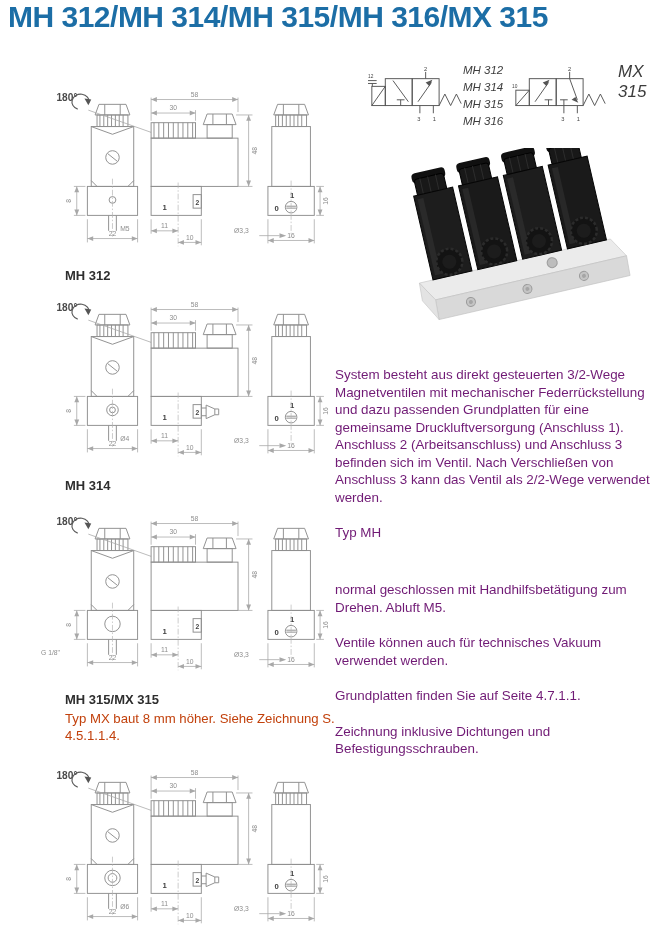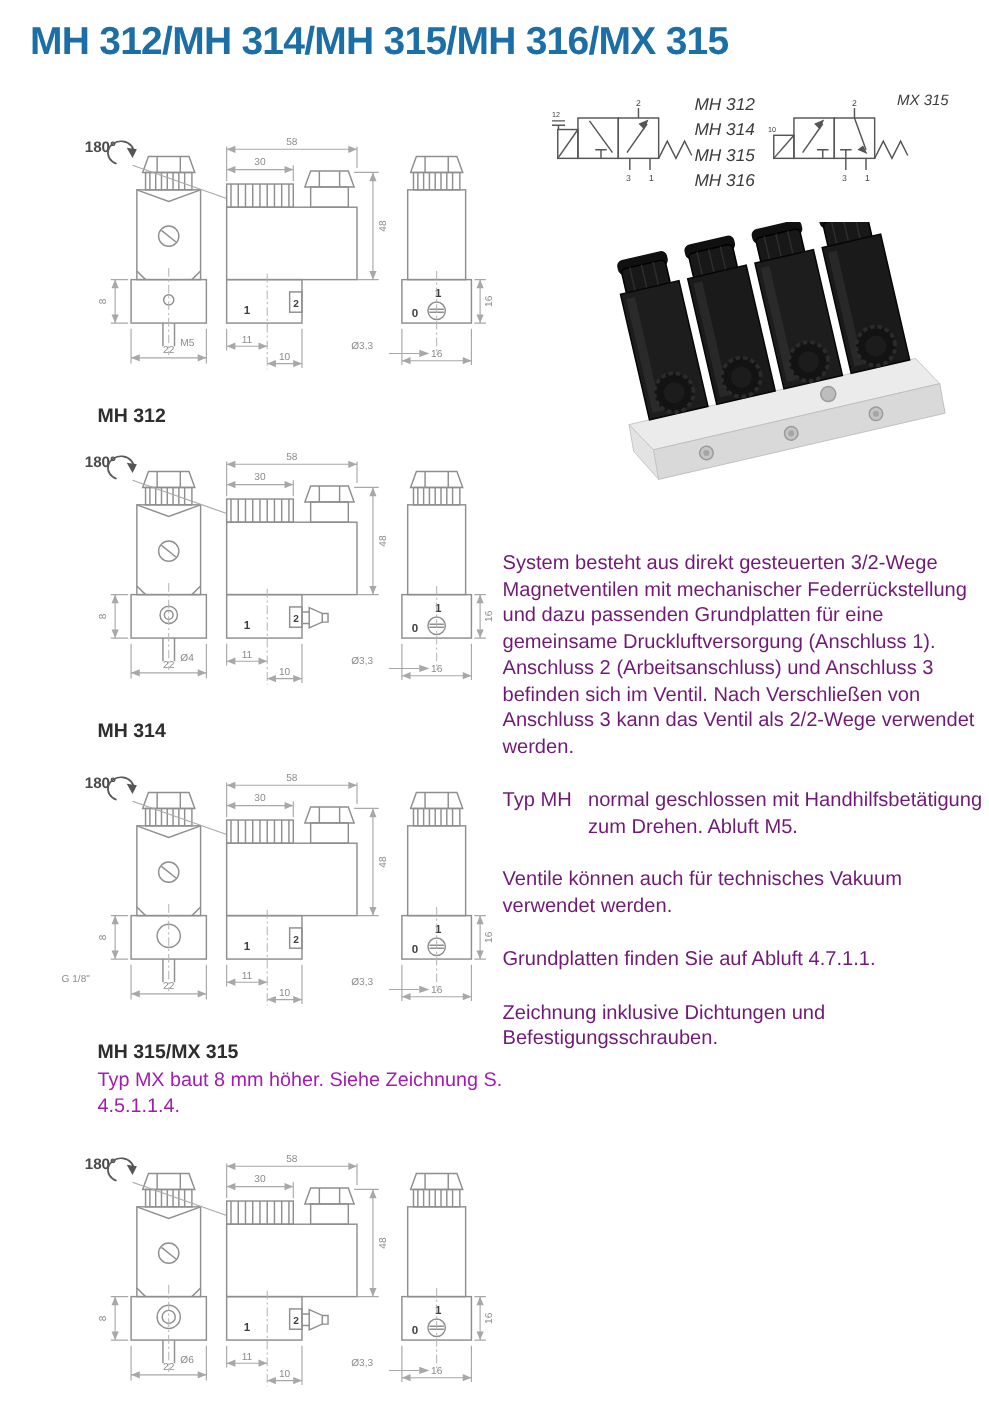--- a/index.html
+++ b/index.html
@@ -1,44 +1,44 @@
 <!DOCTYPE html>
 <html><head>
 <meta charset="utf-8">
 <style>
   html,body{margin:0;padding:0;background:#ffffff;}
   body{width:659px;height:940px;position:relative;font-family:"Liberation Sans",sans-serif;overflow:hidden;}
 
-  .page-title{position:absolute;left:8px;top:0px;margin:12px;font-size:26px;font-weight:bold;
+  .page-title{position:absolute;left:8px;top:0px;margin:0;font-size:30px;font-weight:bold;
     letter-spacing:-0.5px;color:#1c6ea6;white-space:nowrap;}
 
   
   .symbols{position:absolute;left:366px;top:56px;width:293px;height:92px;}
   .sym-svg{position:absolute;top:8px;}
   .sym-left{left:2px;}
   .sym-right{left:146px;}
   .sym-models{position:absolute;left:97px;top:6px;font-style:italic;font-size:11.5px;color:#3c3c3c;line-height:17px;}
-  .sym-mx-label{position:absolute;left:232px;top:6px;font-style:italic;font-size:10px;color:#3c3c3c;}
+  .sym-mx-label{position:absolute;left:252px;top:6px;font-style:italic;font-size:17px;color:#3c3c3c;}
 
   
   .photo{position:absolute;left:398px;top:148px;}
 
   
   .desc{position:absolute;left:335px;top:366px;width:324px;color:#701a75;font-size:13.4px;line-height:17.5px;}
   .desc p{margin:0 0 18px 0;}
-  .type-row{display:flex;margin:0 0 18px 0;}
+  .type-row{display:flex;margin:0 0 18px 0;flex-direction:column;}
   .type-label{width:57px;flex:0 0 57px;}
   .type-text{flex:1;}
   .volt-block{margin:0 0 18px 0;}
 
   
   .drawing{position:absolute;left:33px;width:305px;margin-top:26px;}
   .d1{top:60px;} .d2{top:270px;} .d3{top:484px;} .d4{top:738px;}
   .drawing-caption{margin:10px 0 0 32px;font-size:13px;font-weight:bold;color:#2e2e2e;}
-  .drawing-note{margin:3px 0 0 32px;font-size:13.2px;color:#a21caf;line-height:17px;width:278px;}
+  .drawing-note{margin:3px 0 0 32px;font-size:13.2px;color:#c2410c;line-height:17px;width:278px;}
 
   svg text{font-family:"Liberation Sans",sans-serif;}
   .dl{stroke:#8f8f8f;fill:none;stroke-width:1;}
   .dl2{stroke:#5a5a5a;fill:none;stroke-width:1.2;}
   .dm{stroke:#a8a8a8;fill:none;stroke-width:0.8;}
   .ct{stroke:#b4b4b4;fill:none;stroke-width:0.7;stroke-dasharray:6 2 1.5 2;}
   .ar{fill:#a8a8a8;stroke:none;}
   .dt{fill:#8c8c8c;font-size:7px;text-anchor:middle;}
   .dts{fill:#8c8c8c;font-size:7px;text-anchor:start;}
   .pt{fill:#3f3f3f;font-size:8px;text-anchor:middle;font-weight:bold;}
@@ -623,15 +623,15 @@
 
 </div>
 
 <div class="desc">
   <p>System besteht aus direkt gesteuerten 3/2-Wege Magnetventilen mit mechanischer Federrückstellung und dazu passenden Grundplatten für eine gemeinsame Druckluftversorgung (Anschluss 1). Anschluss 2 (Arbeitsanschluss) und Anschluss 3 befinden sich im Ventil. Nach Verschließen von Anschluss 3 kann das Ventil als 2/2-Wege verwendet werden.</p>
   <div class="type-row">
     <span class="type-label">Typ MH</span>
     <span class="type-text">normal geschlossen mit Handhilfsbetätigung zum Drehen. Abluft M5.</span>
   </div>
   <p>Ventile können auch für technisches Vakuum verwendet werden.</p>
-  <p>Grundplatten finden Sie auf Abluft 4.7.1.1.</p>
+  <p>Grundplatten finden Sie auf Seite 4.7.1.1.</p>
   <p>Zeichnung inklusive Dichtungen und Befestigungsschrauben.</p>
 </div>
 
 </body></html>

